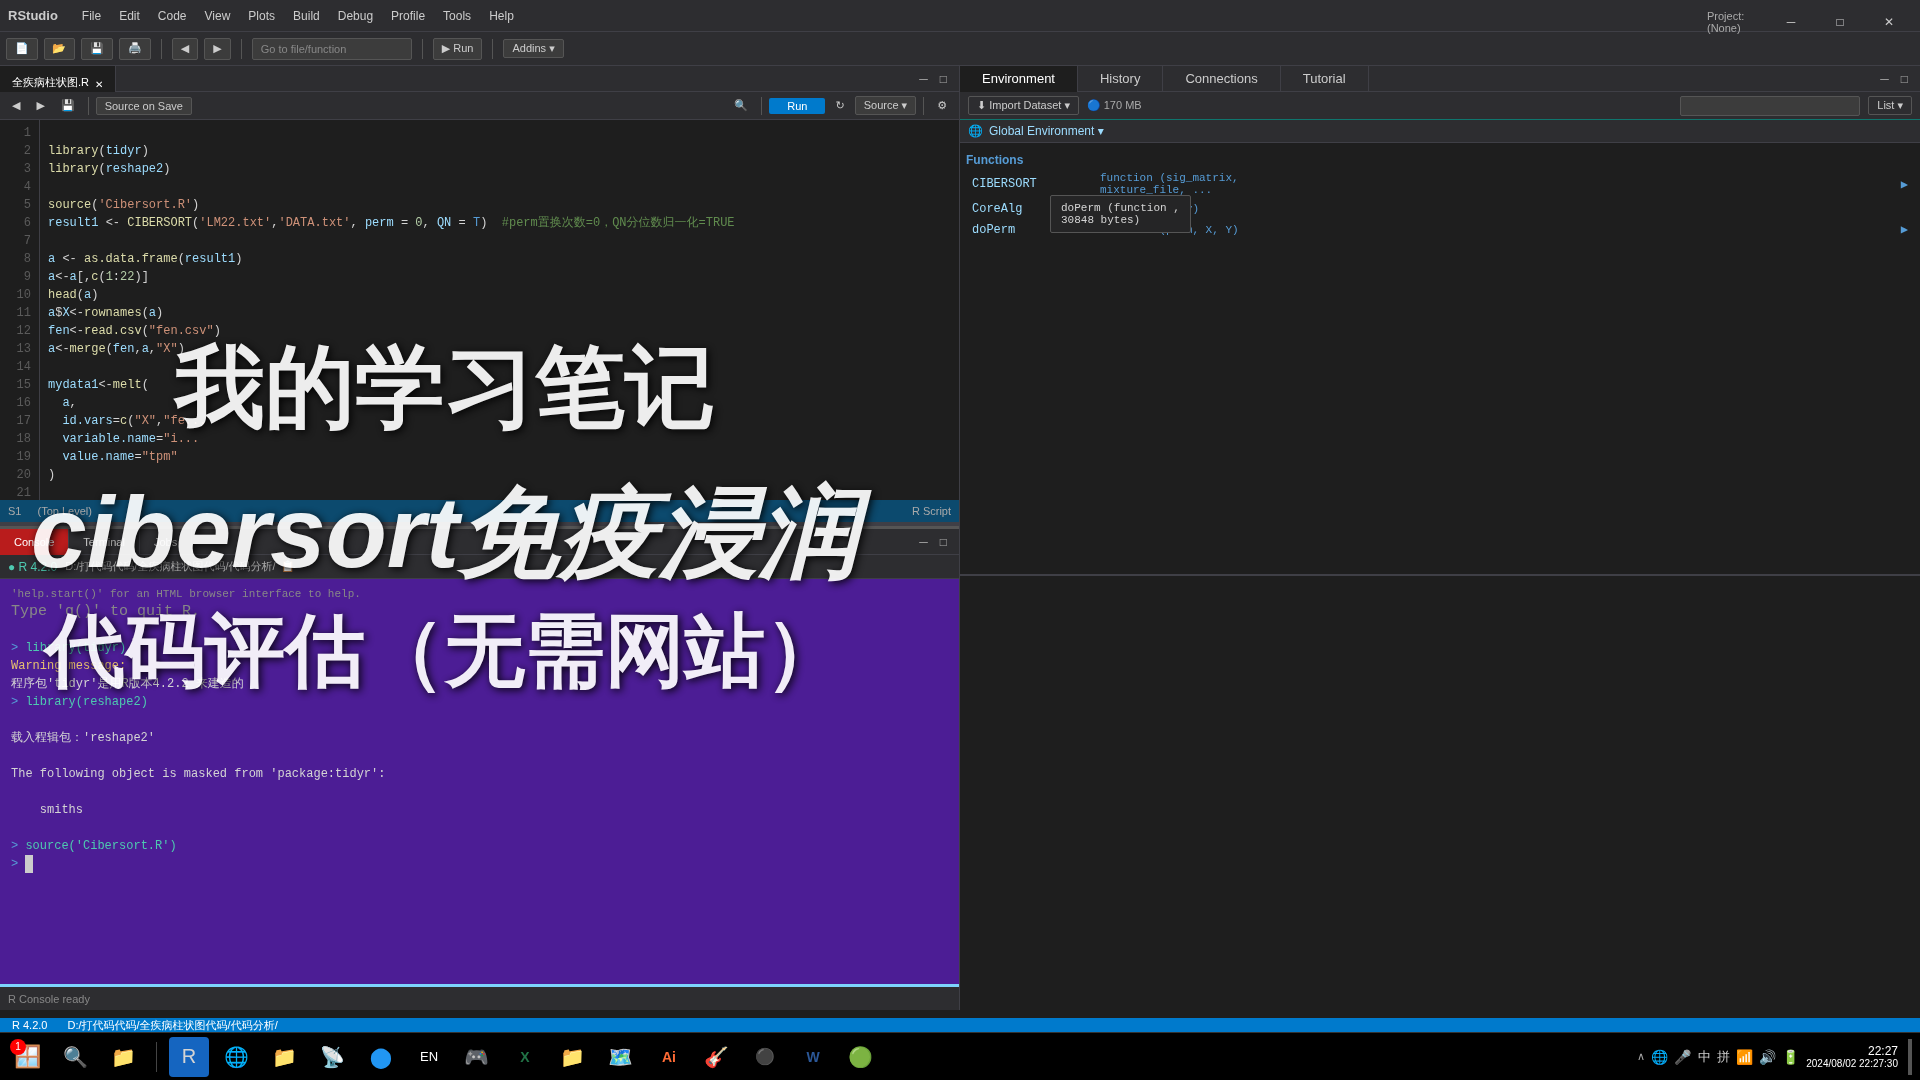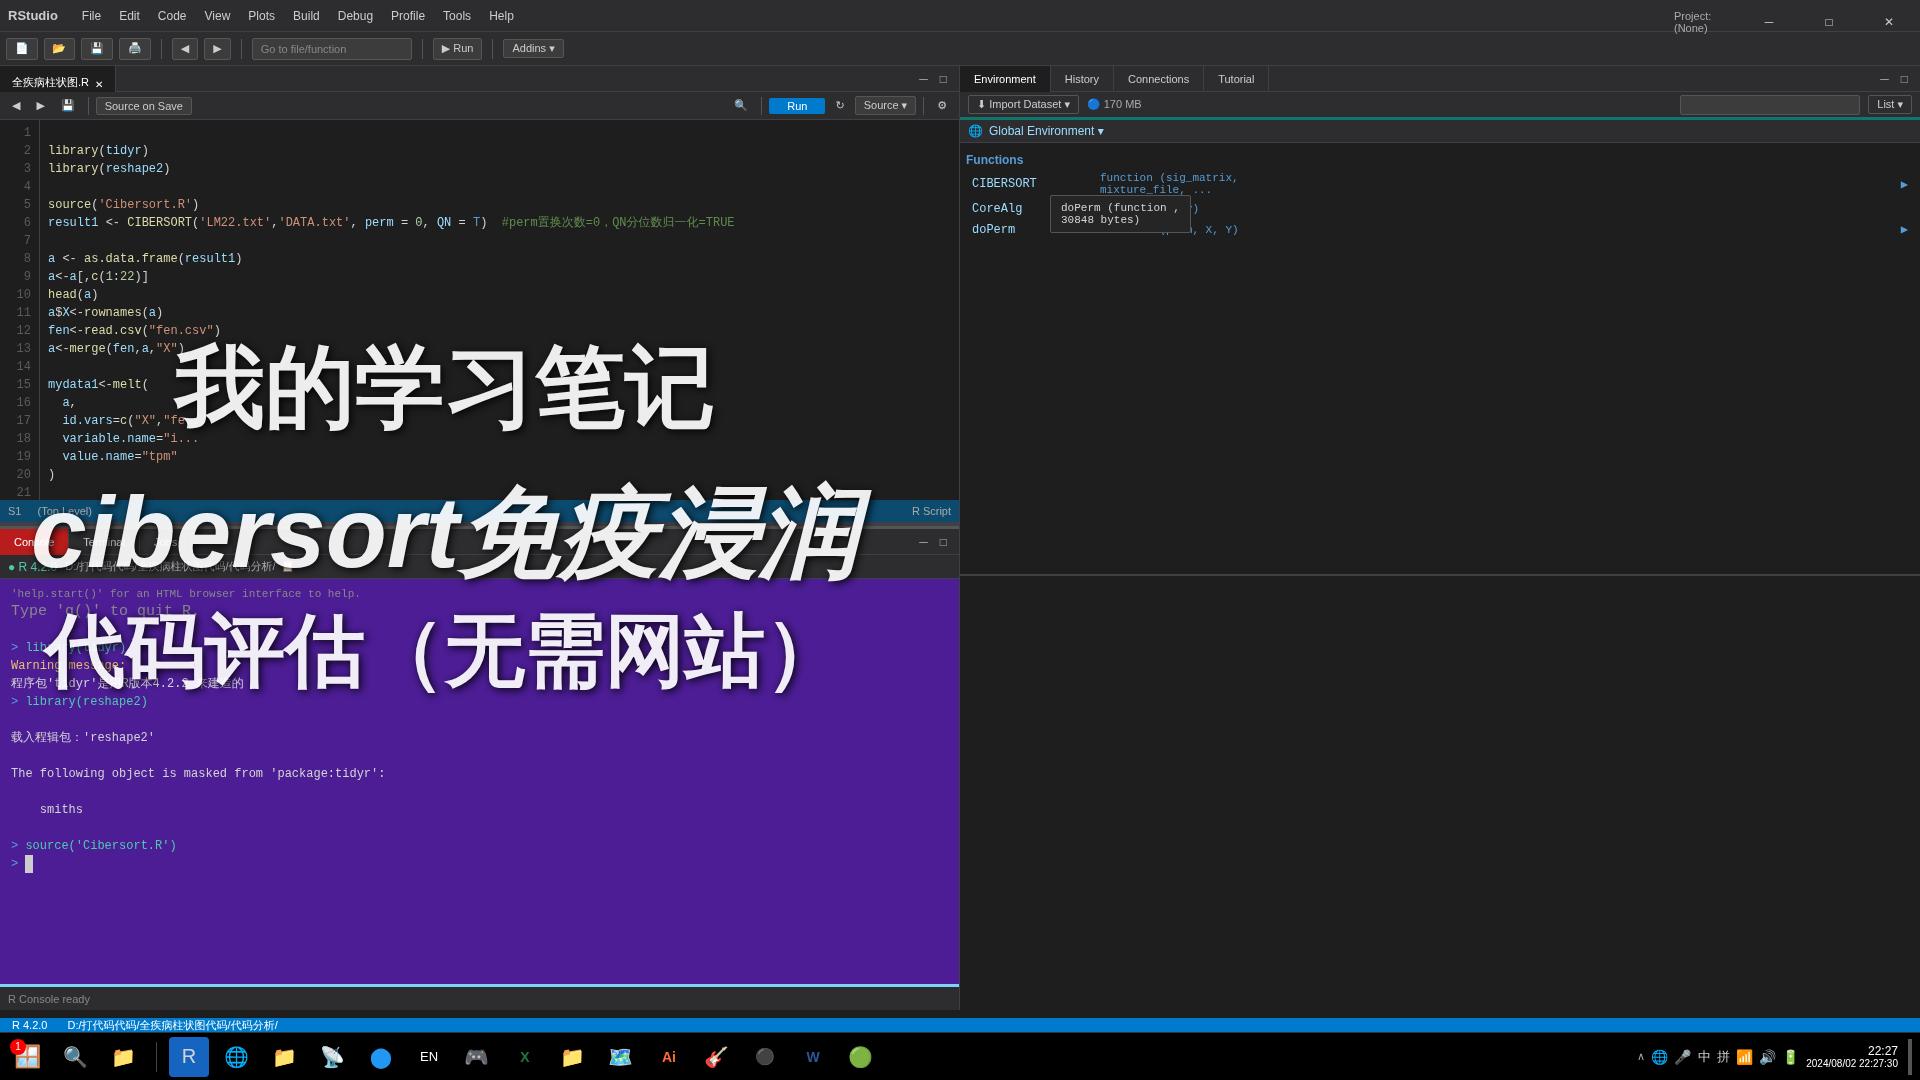--- a/index.html
+++ b/index.html
@@ -6,21 +6,21 @@
     body { width: 1920px; height: 1080px; overflow: hidden; font-family: 'Segoe UI', sans-serif; background: #1e1e1e; color: #d4d4d4; font-size: 13px; }
 
     
     #titlebar {
       height: 32px; background: #2d2d30; display: flex; align-items: center;
       padding: 0 8px; border-bottom: 1px solid #3f3f46;
     }
     #titlebar .logo { color: #ccc; font-size: 13px; font-weight: bold; margin-right: 16px; }
     #titlebar .menus { display: flex; gap: 2px; }
     #titlebar .menus span { color: #ccc; font-size: 12px; padding: 4px 8px; cursor: pointer; border-radius: 3px; }
-    #titlebar .wincontrols { margin-left: auto; display: flex; gap: 14px; margin-top: 12px; }
+    #titlebar .wincontrols { margin-left: auto; display: flex; gap: 3px; margin-top: 12px; }
     #titlebar .wincontrols span { width: 46px; height: 32px; display: flex; align-items: center; justify-content: center; cursor: pointer; color: #ccc; font-size: 12px; }
 
     
     #toolbar {
       height: 34px; background: #2d2d30; display: flex; align-items: center;
       padding: 0 6px; border-bottom: 1px solid #3f3f46; gap: 6px;
     }
     #toolbar .btn { background: #3c3c3c; border: 1px solid #555; color: #ccc; font-size: 11px; padding: 2px 8px; border-radius: 2px; cursor: pointer; height: 22px; }
     #toolbar .separator { width: 1px; height: 20px; background: #555; margin: 0 4px; }
     #toolbar .addins-btn { background: #3c3c3c; border: 1px solid #555; color: #ccc; font-size: 11px; padding: 2px 8px; border-radius: 2px; cursor: pointer; }
@@ -63,23 +63,23 @@
     #console-tabs { height: 26px; background: #2d2d30; display: flex; align-items: center; border-bottom: 1px solid #3f3f46; }
     .console-tab { padding: 2px 14px; font-size: 11px; color: #ccc; cursor: pointer; height: 26px; display: flex; align-items: center; border-right: 1px solid #3f3f46; }
     .console-tab.active { background: #b91c1c; color: #fff; border-bottom: none; }
     #console-content { flex: 1; padding: 6px 11px; font-size: 12px; font-family: 'Courier New', monospace; line-height: 18px; overflow: auto; background: #4c1d95; }
     .con-prompt { color: #569cd6; }
     .con-warn { color: #e8c070; }
     .con-text { color: #d4d4d4; }
     .con-green { color: #4ec9b0; }
     #console-path { display: flex; align-items: center; padding: 2px 8px; background: #2d2d30; font-size: 11px; color: #aaa; height: 24px; border-bottom: 1px solid #3f3f46; }
     #env-tabs { height: 26px; background: #2d2d30; display: flex; align-items: center; border-bottom: 1px solid #3f3f46; }
-    .env-tab { padding: 2px 14px; font-size: 11px; color: #ccc; cursor: pointer; height: 26px; display: flex; align-items: center; border-right: 1px solid #3f3f46; }
+    .env-tab { padding: 2px 22px; font-size: 13px; color: #ccc; cursor: pointer; height: 26px; display: flex; align-items: center; border-right: 1px solid #3f3f46; }
     .env-tab.active { background: #1e1e1e; color: #fff; }
-    #env-toolbar { height: 28px; background: #2d2d30; display: flex; align-items: center; padding: 0 8px; border-bottom: 3px solid #0f766e; gap: 8px; }
+    #env-toolbar { height: 28px; background: #2d2d30; display: flex; align-items: center; padding: 0 8px; border-bottom: 1px solid #0f766e; gap: 8px; }
     #env-toolbar .btn { background: transparent; border: 1px solid #555; color: #ccc; font-size: 11px; padding: 2px 8px; border-radius: 2px; cursor: pointer; }
     #env-content { flex: 1; background: #1e1e1e; padding: 6px; overflow: auto; }
     .env-section-title { color: #569cd6; font-size: 12px; font-weight: bold; padding: 4px 0 2px 0; }
     .env-row { display: flex; align-items: center; padding: 3px 6px; font-size: 12px; font-family: 'Courier New', monospace; gap: 8px; border-radius: 2px; }
     .env-name { color: #9cdcfe; width: 120px; }
     .env-type { color: #569cd6; width: 200px; font-size: 11px; }
 
     
     #tooltip { position: absolute; left: 1050px; top: 195px; background: #252526; border: 1px solid #555; padding: 6px 10px; font-size: 11px; font-family: 'Courier New', monospace; color: #d4d4d4; border-radius: 2px; z-index: 100; white-space: pre; }
 

